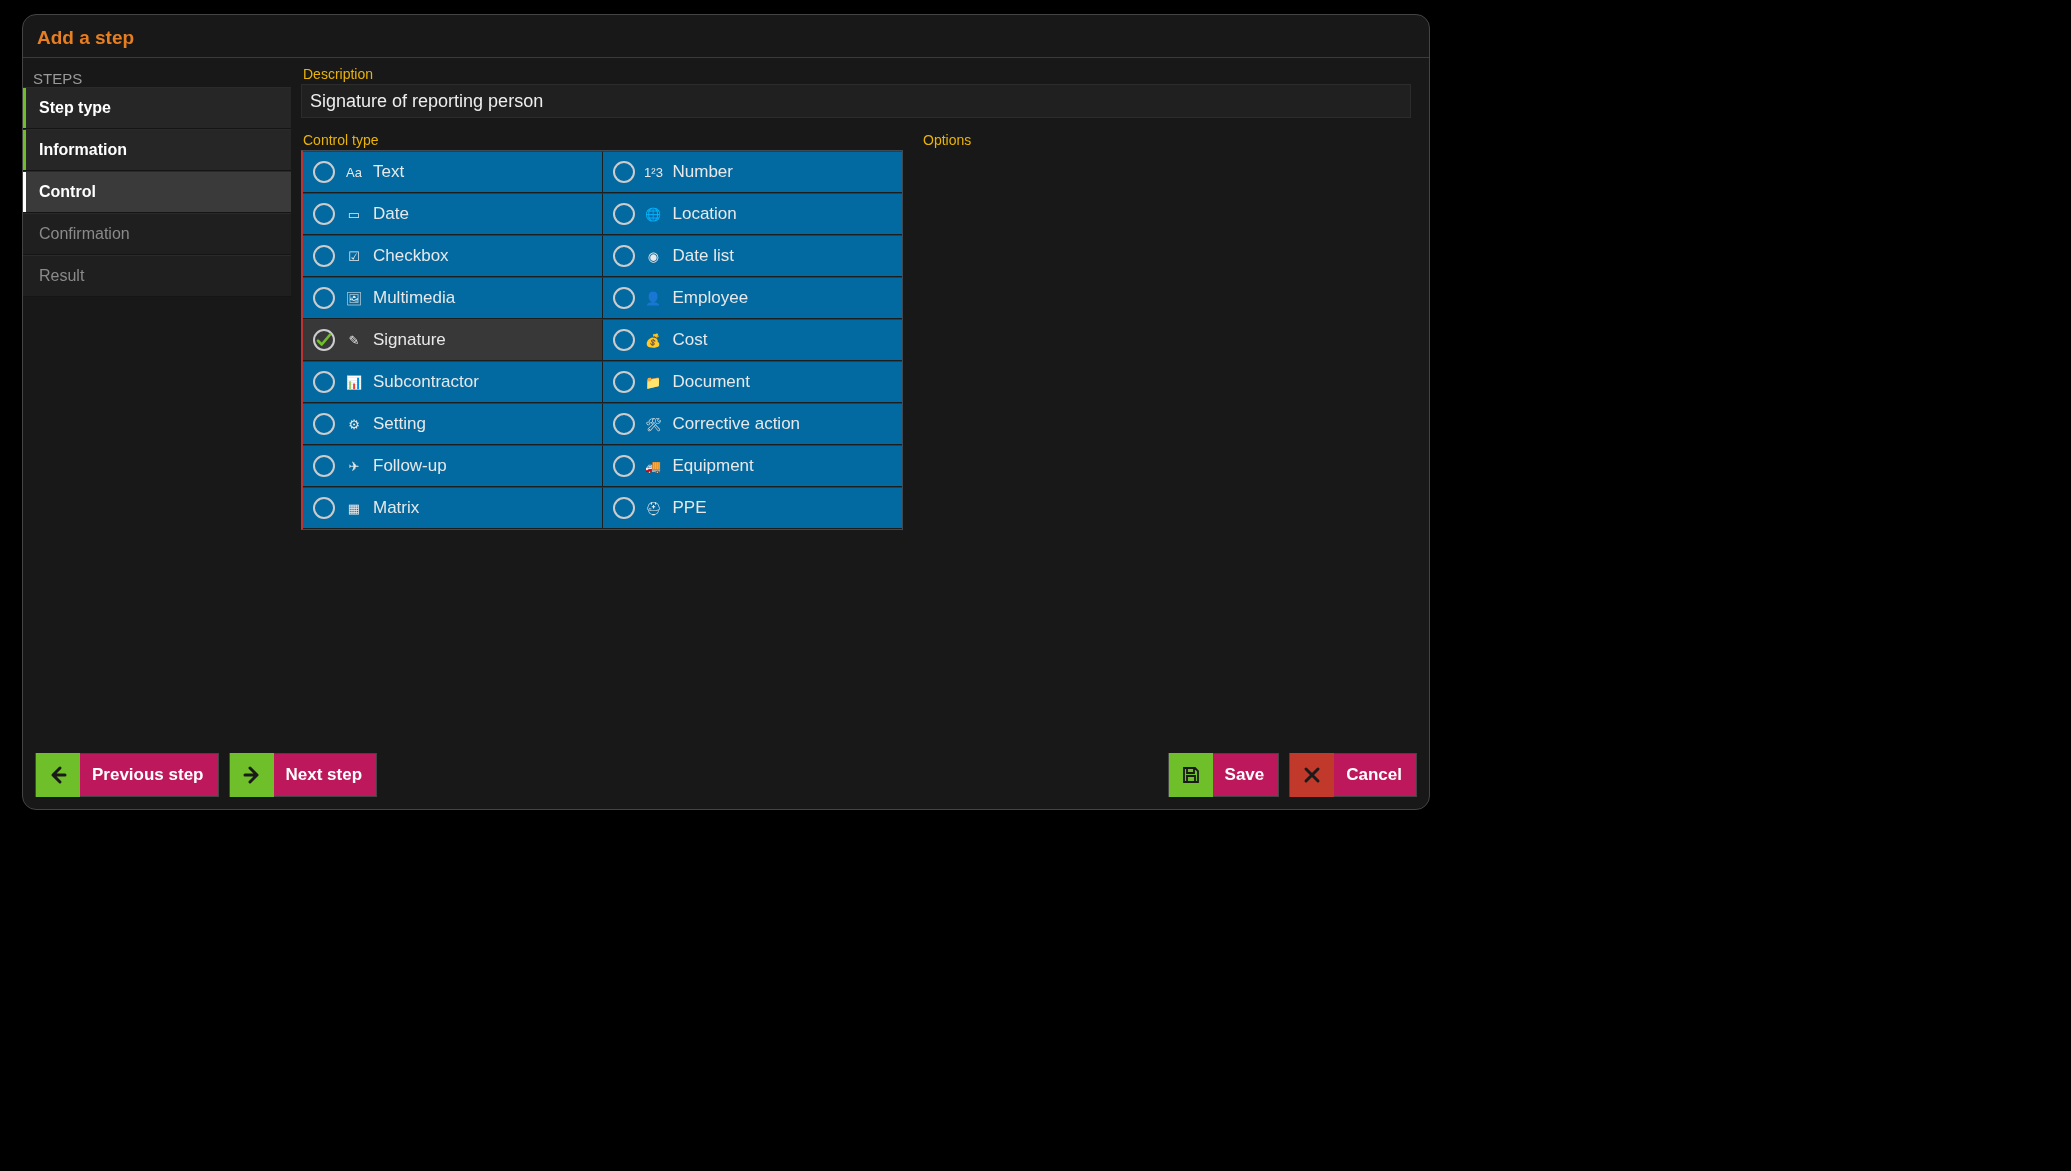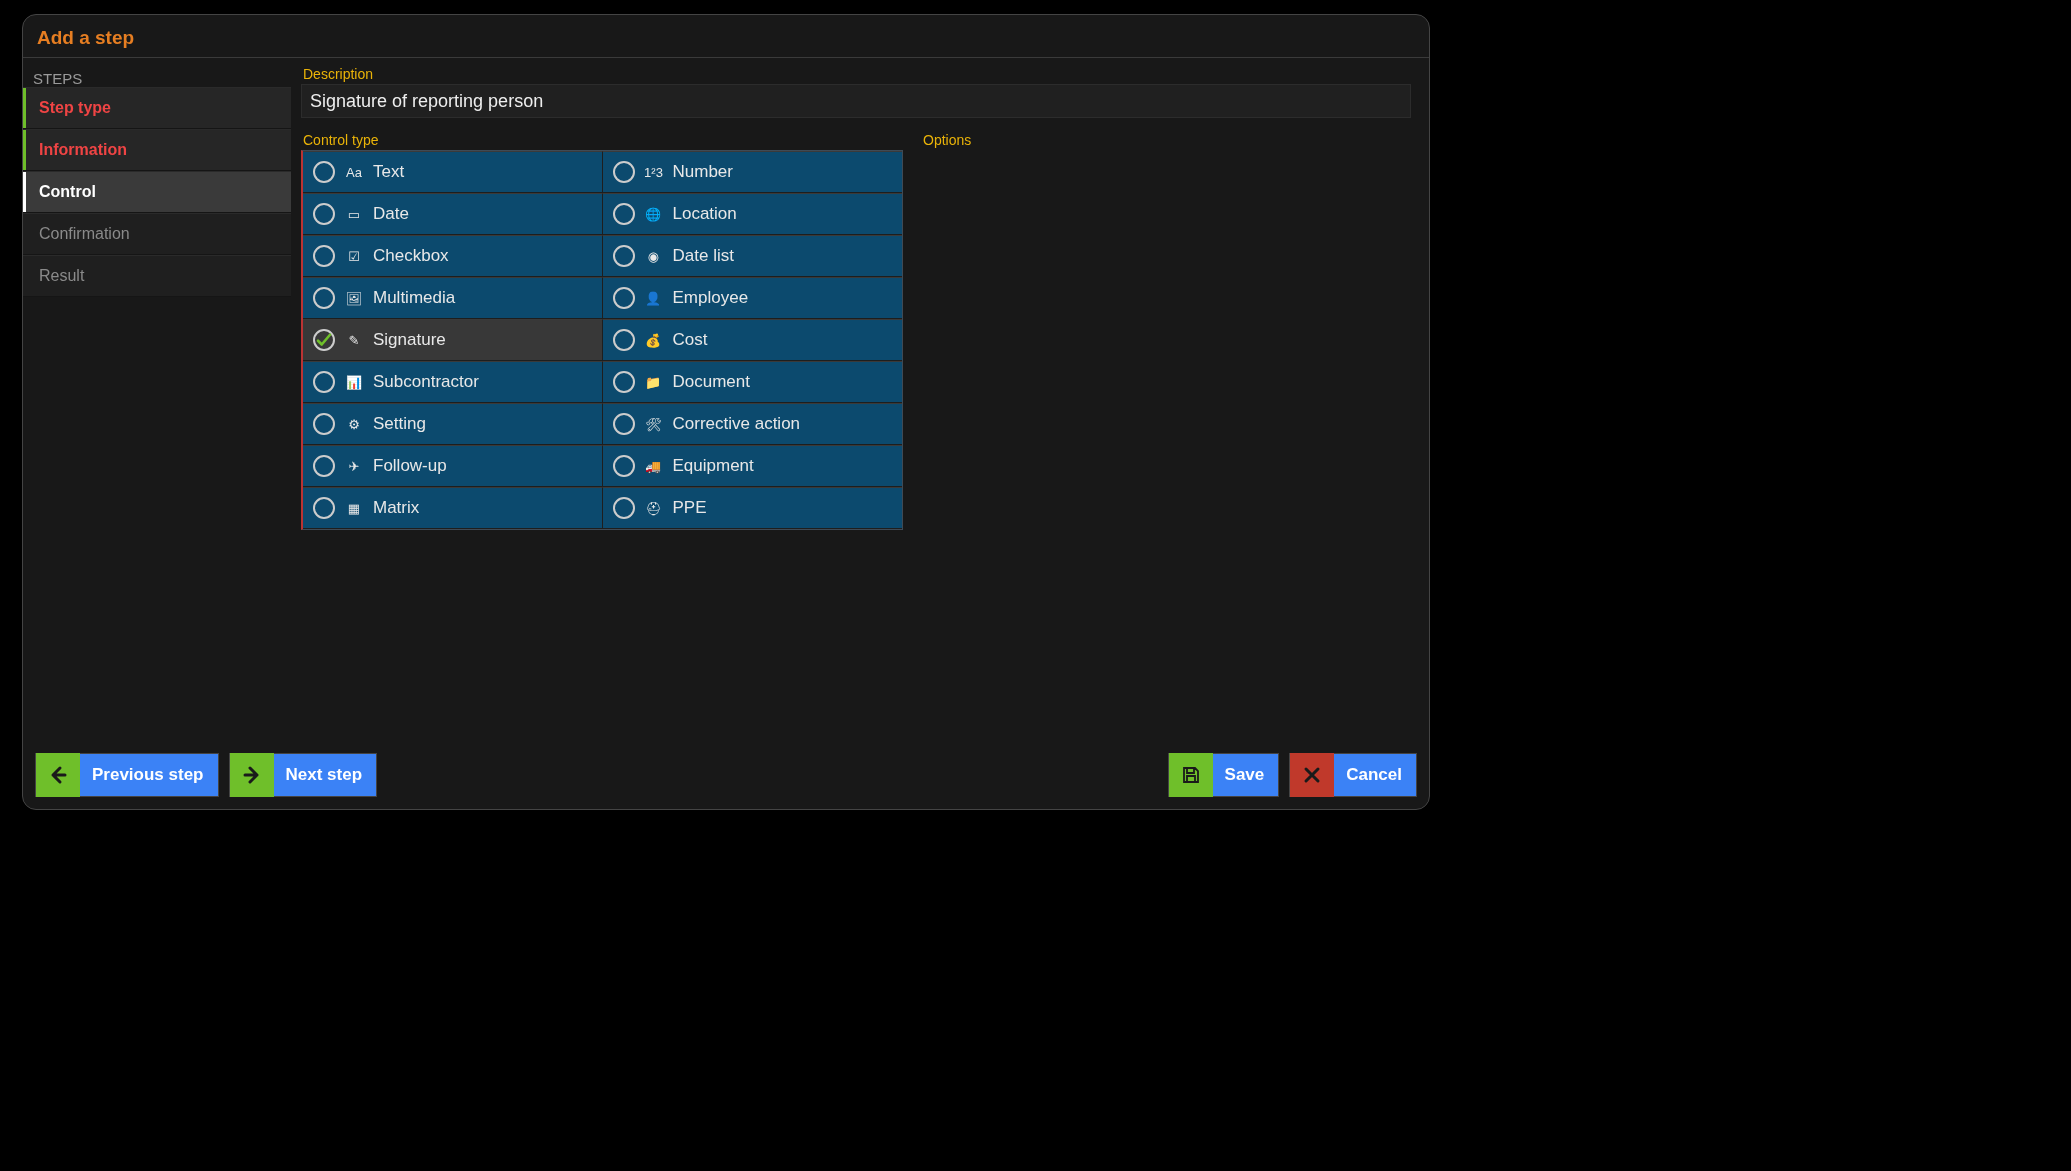--- a/index.html
+++ b/index.html
@@ -48,21 +48,21 @@
     padding-left: 16px;
     font-size: 16px;
     color: #8a8a8a;
     background: #1f1f1f;
     border-bottom: 1px solid #151515;
     border-top: 1px solid #2a2a2a;
     position: relative;
     cursor: pointer;
   }
   .step-item.done {
-    color: #ef4444;
+    color: #ffffff;
     font-weight: 600;
     background: #262626;
   }
   .step-item.done::before {
     content:"";
     position:absolute; left:0; top:0; bottom:0; width:3px;
     background:#6fbf2a;
   }
   .step-item.current {
     color: #fff;
@@ -107,21 +107,21 @@
     position: relative;
   }
   .panel.ctrl { width: 602px; border-left: 2px solid #b33; }
   .panel.opts { width: 492px; }
   .radio-grid {
     display:grid;
     grid-template-columns: 1fr 1fr;
   }
   .radio-cell, .check-row {
     height: 42px;
-    background: #0c4a6e;
+    background: #0369a1;
     border-bottom: 1px solid #1e1e1e;
     border-top: 1px solid #3a3a3a;
     display:flex; align-items:center;
     gap: 10px;
     padding: 0 10px;
     font-size: 17px;
     color:#e8e8e8;
     cursor:pointer;
   }
   .radio-grid .radio-cell:nth-child(odd) { border-right:1px solid #1e1e1e; }
@@ -145,21 +145,21 @@
   }
   .footer {
     height: 56px;
     padding: 0 12px 12px 12px;
     display:flex; align-items:center; justify-content:space-between;
   }
   .footer-left, .footer-right { display:flex; gap:10px; }
   .btn {
     height:44px;
     display:flex; align-items:center;
-    background:#3b82f6;
+    background:#be185d;
     border:1px solid #444;
     color:#fff; font-size:17px; font-weight:600;
     cursor:pointer;
     padding-right:14px;
   }
   .btn .icon-slab {
     width:44px; height:44px;
     display:flex; align-items:center; justify-content:center;
     margin-right:12px;
   }

